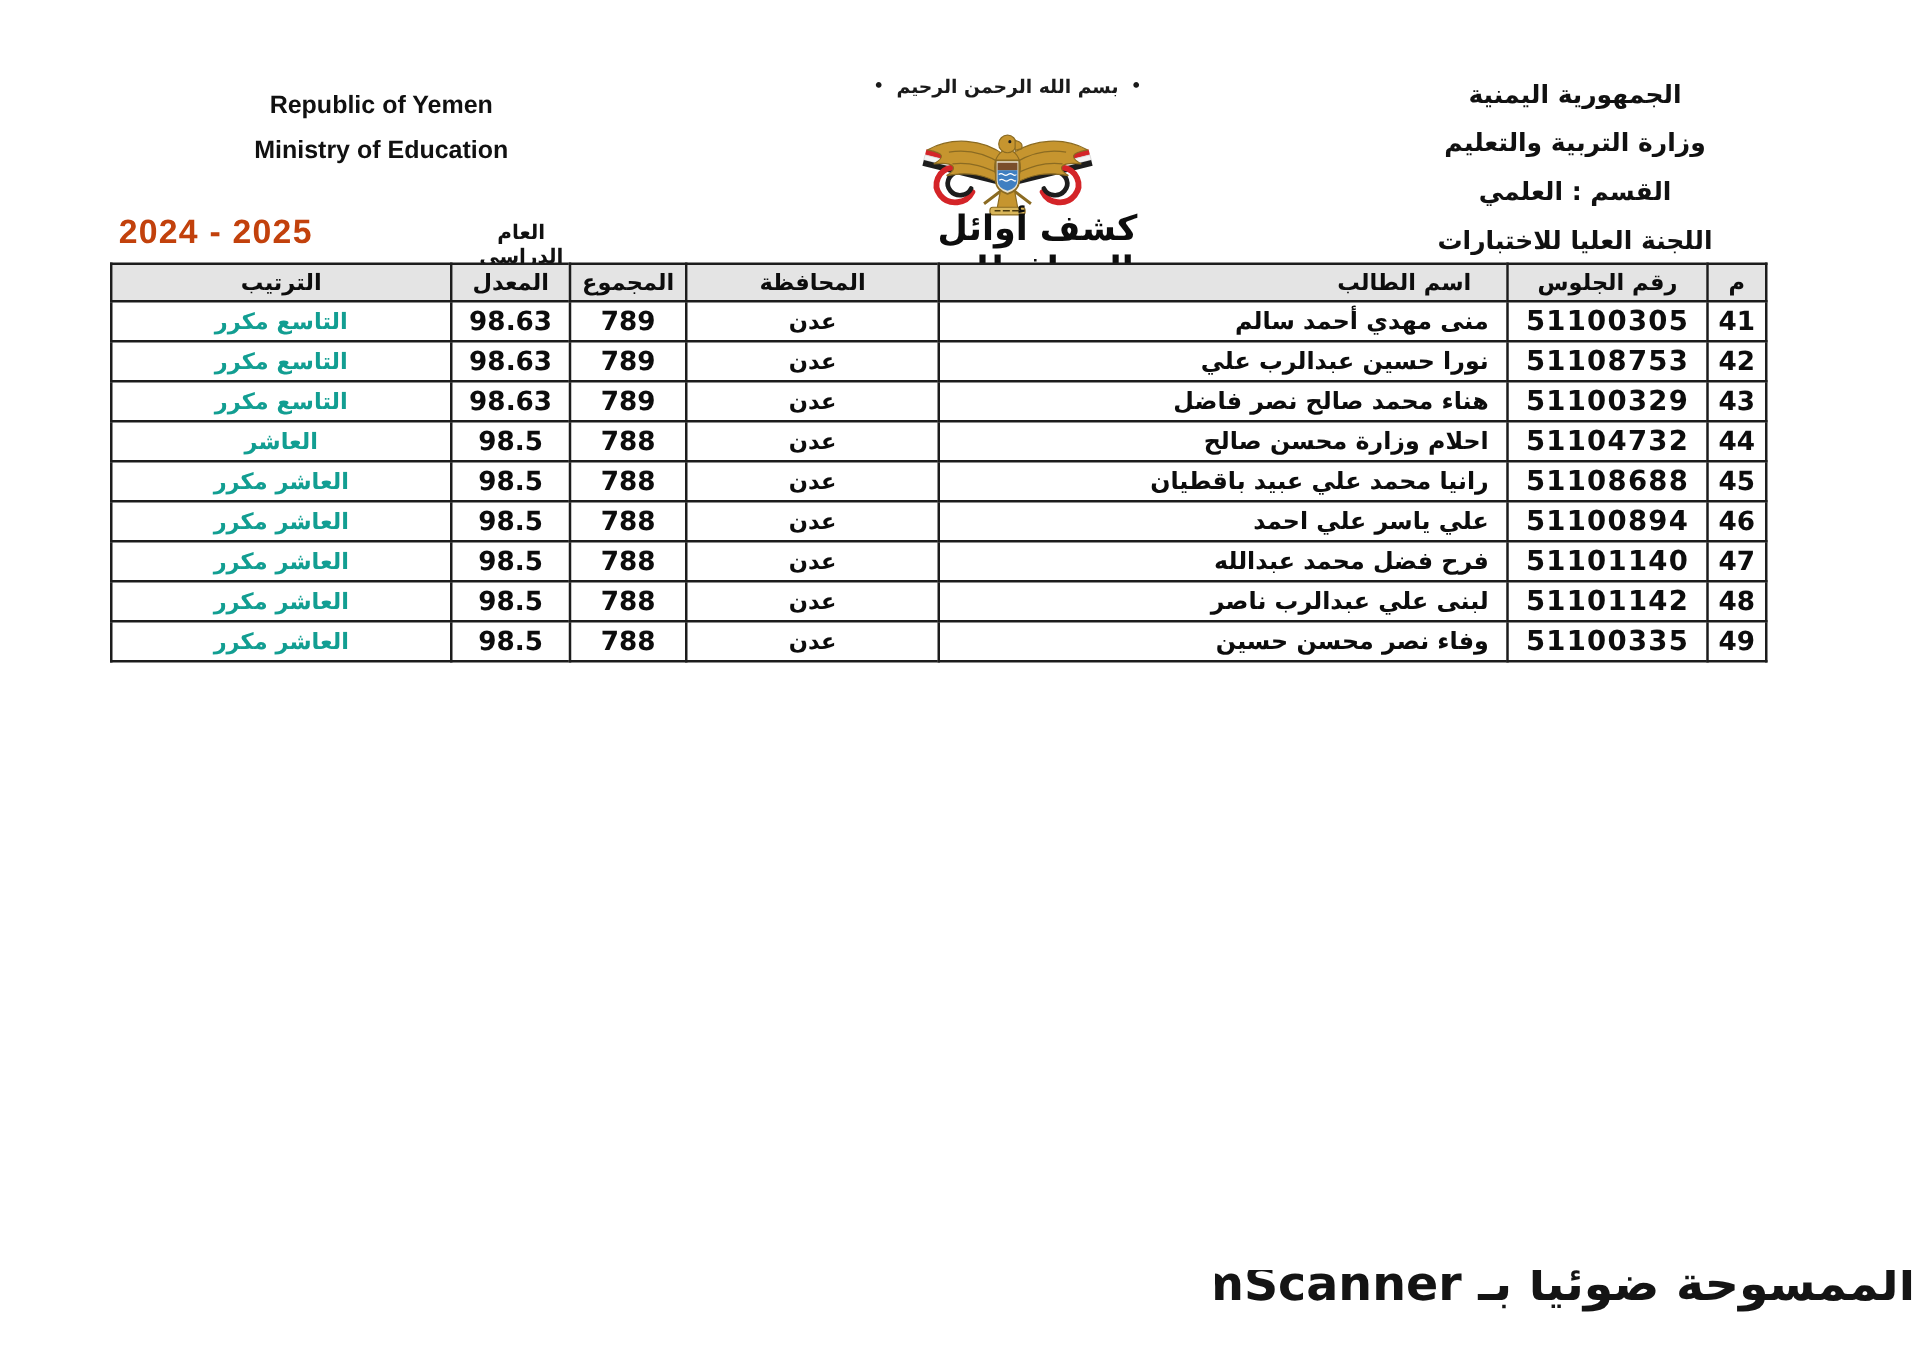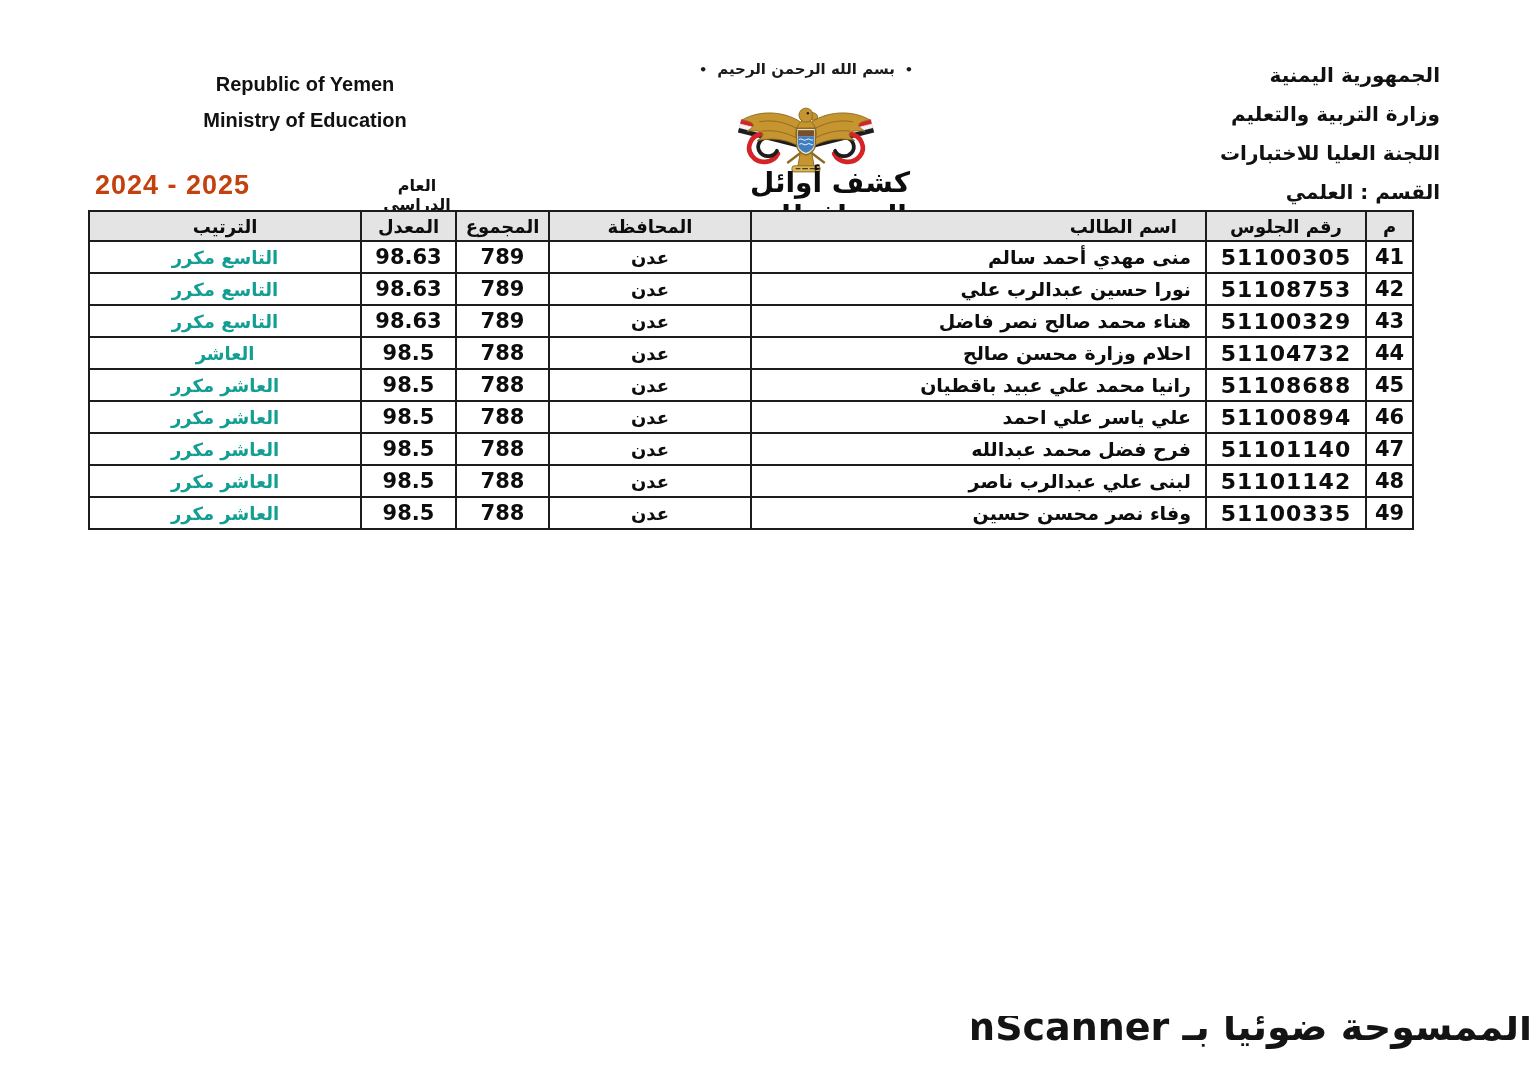--- a/index.html
+++ b/index.html
@@ -23,21 +23,21 @@
   .hdr-en .l.serif{font-family:"Liberation Serif",serif;font-size:21px;}
   .year{
     position:absolute;left:95px;top:170px;direction:ltr;unicode-bidi:isolate;
     font-family:"Liberation Sans",sans-serif;font-weight:bold;font-size:27px;color:#c2410c;letter-spacing:1px;
   }
   .ay-label{
     position:absolute;left:362px;top:176px;width:110px;text-align:center;direction:rtl;
     font-weight:bold;font-size:16px;color:#111;
   }
   .hdr-ar{
-    position:absolute;right:96px;top:56px;width:360px;text-align:right;direction:rtl;
+    position:absolute;right:96px;top:56px;width:360px;text-align:center;direction:rtl;
     font-weight:bold;color:#111;
   }
   .hdr-ar .l{font-size:20px;line-height:39px;}
   .bismillah{
     position:absolute;left:650px;top:60px;width:312px;text-align:center;direction:rtl;
     font-weight:bold;font-size:15px;color:#1a1a1a;letter-spacing:1px;
   }
   .bismillah .dot{font-size:13px;vertical-align:middle;padding:0 10px;}
   .emblem{position:absolute;left:731px;top:90px;width:150px;height:86px;}
   .doc-title{
@@ -82,22 +82,22 @@
   <div class="hdr-en">
     <div class="l">Republic of Yemen</div>
     <div class="l">Ministry of Education</div>
   </div>
   <div class="year">2024 - 2025</div>
   <div class="ay-label">العام الدراسي</div>
 
   <div class="hdr-ar">
     <div class="l">الجمهورية اليمنية</div>
     <div class="l">وزارة التربية والتعليم</div>
+    <div class="l">القسم : العلمي</div>
     <div class="l">اللجنة العليا للاختبارات</div>
-    <div class="l">القسم : العلمي</div>
   </div>
 
   <div class="bismillah"><span class="dot">•</span><span>بسم الله الرحمن الرحيم</span><span class="dot">•</span></div>
 
   <svg class="emblem" viewBox="0 0 320 180" xmlns="http://www.w3.org/2000/svg">
 
     <g transform="rotate(14 160 118)">
       <rect x="12" y="96" width="140" height="10" fill="#D42428"></rect>
       <rect x="12" y="106" width="140" height="9" fill="#f4f4f4" stroke="#cccccc" stroke-width="1"></rect>
       <rect x="12" y="115" width="140" height="10" fill="#1D1D1D"></rect>

